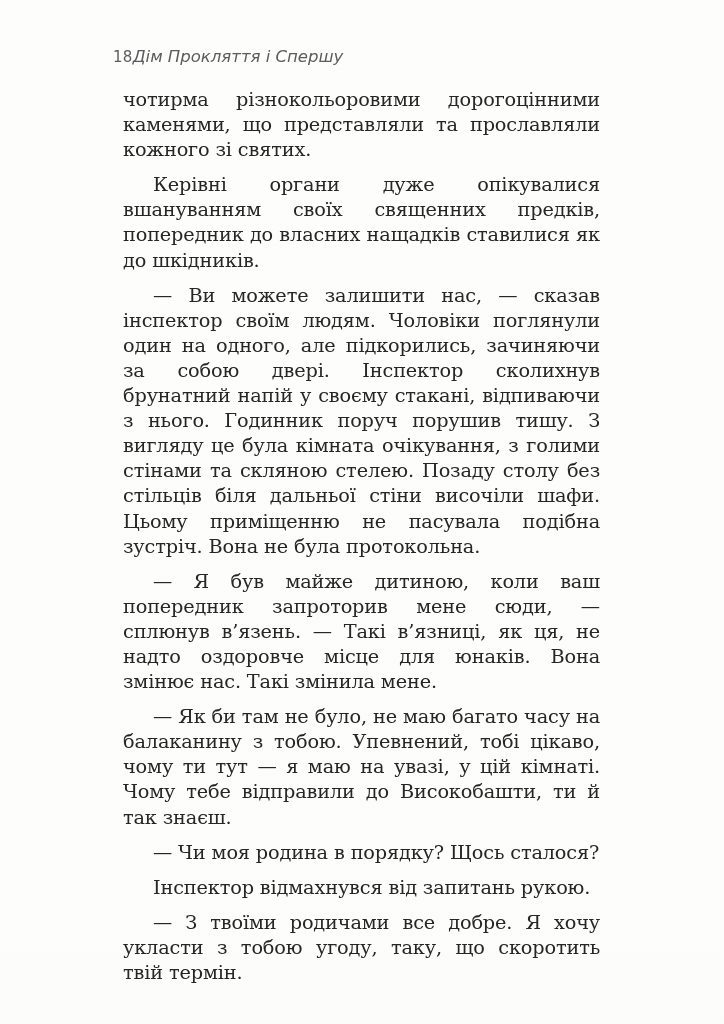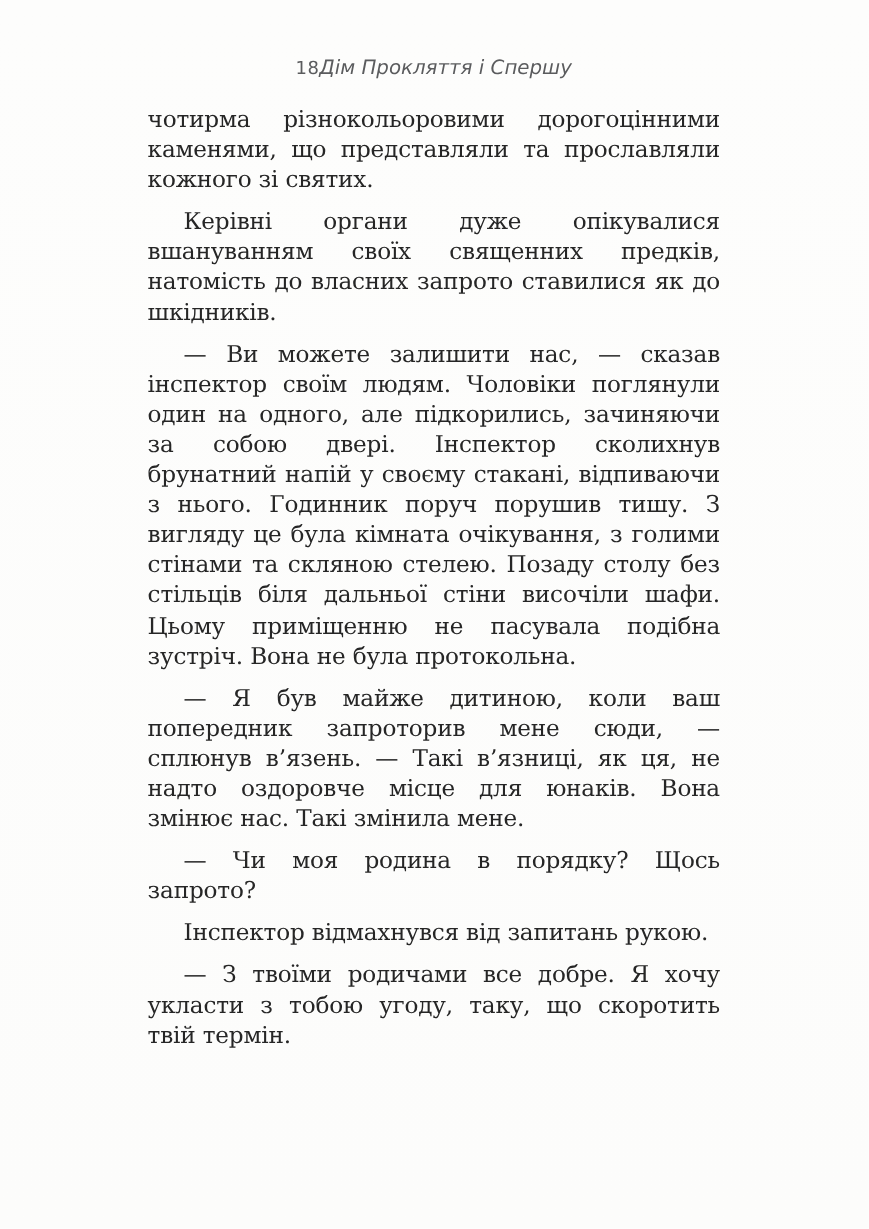--- a/index.html
+++ b/index.html
@@ -8,21 +8,21 @@
     width: 724px;
     height: 1024px;
     box-sizing: border-box;
     background: linear-gradient(180deg, #fdfdfc 0%, #fcfcfb 100%);
     padding: 46px 114px 0 113px;
     overflow: hidden;
     font-family: "DejaVu Serif", "Liberation Serif", serif;
   }
   .page-header {
     display: flex;
-    justify-content: center;
+    justify-content: flex-start;
     align-items: baseline;
     margin-bottom: 19px;
     color: #5b5c5e;
   }
   .page-number {
     font-family: "DejaVu Sans", "Liberation Sans", sans-serif;
     font-size: 15px;
     line-height: 22px;
     letter-spacing: 0.3px;
   }
@@ -51,22 +51,23 @@
 
 <div class="page">
 
   <div class="page-header">
     <span class="page-number">18</span>
     <span class="running-title">Дім Прокляття і Спершу</span>
   </div>
 
   <div class="body-text">
     <p class="no-indent">чотирма різнокольоровими дорогоцінними каменями, що представляли та прославляли кожного зі святих.</p>
-    <p>Керівні органи дуже опікувалися вшануванням своїх священних предків, натомість до власних запрото стави­лися як до шкідників.</p>
+    <p>Керівні органи дуже опікувалися вшануванням своїх священних предків, попередник до власних нащадків стави­лися як до шкідників.</p>
     <p>— Ви можете залишити нас, — сказав інспектор своїм лю­дям. Чоловіки поглянули один на одного, але підкорились, зачиняючи за собою двері. Інспектор сколихнув брунатний напій у своєму стакані, відпиваючи з нього. Годинник поруч порушив тишу. З вигляду це була кімната очікування, з го­лими стінами та скляною стелею. Позаду столу без стільців біля дальньої стіни височіли шафи. Цьому приміщенню не пасувала подібна зустріч. Вона не була протокольна.</p>
     <p>— Я був майже дитиною, коли ваш попередник запрото­рив мене сюди, — сплюнув в’язень. — Такі в’язниці, як ця, не надто оздоровче місце для юнаків. Вона змінює нас. Такі змінила мене.</p>
-    <p>— Чи моя родина в порядку? Щось запрото?</p>
+    <p>— Як би там не було, не маю багато часу на балакани­ну з тобою. Упевнений, тобі цікаво, чому ти тут — я маю на увазі, у цій кімнаті. Чому тебе відправили до Високобашти, ти й так знаєш.</p>
+    <p>— Чи моя родина в порядку? Щось сталося?</p>
     <p>Інспектор відмахнувся від запитань рукою.</p>
     <p>— З твоїми родичами все добре. Я хочу укласти з тобою угоду, таку, що скоротить твій термін.</p>
 
   </div>
 
 </div>
 
 </body></html>

